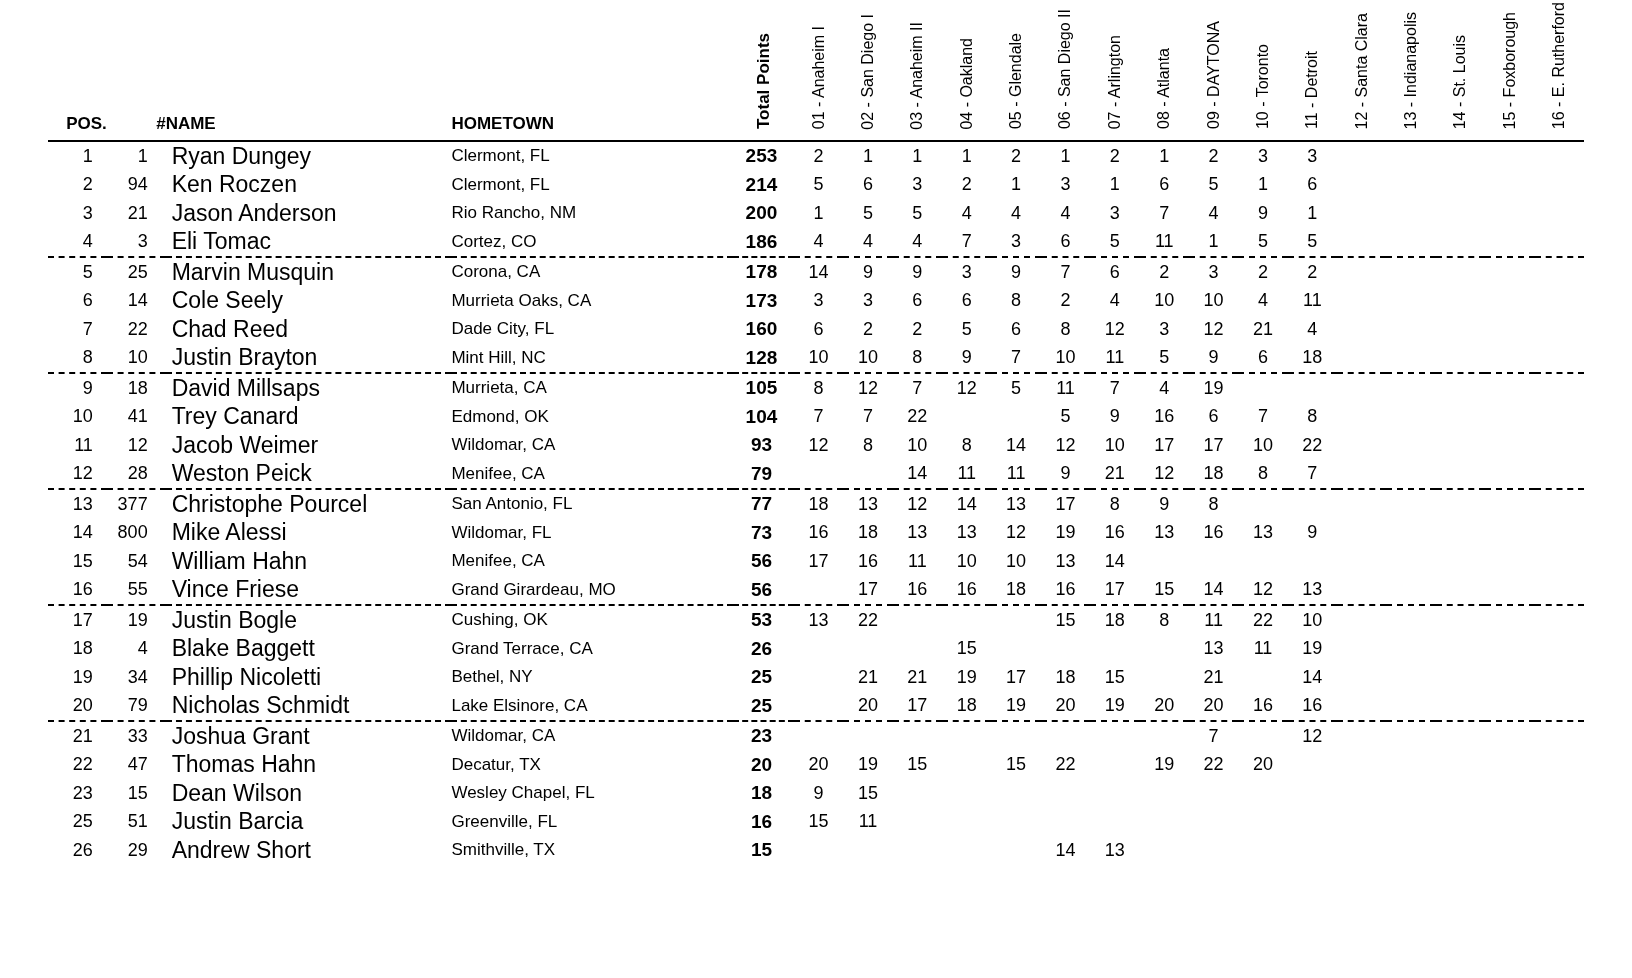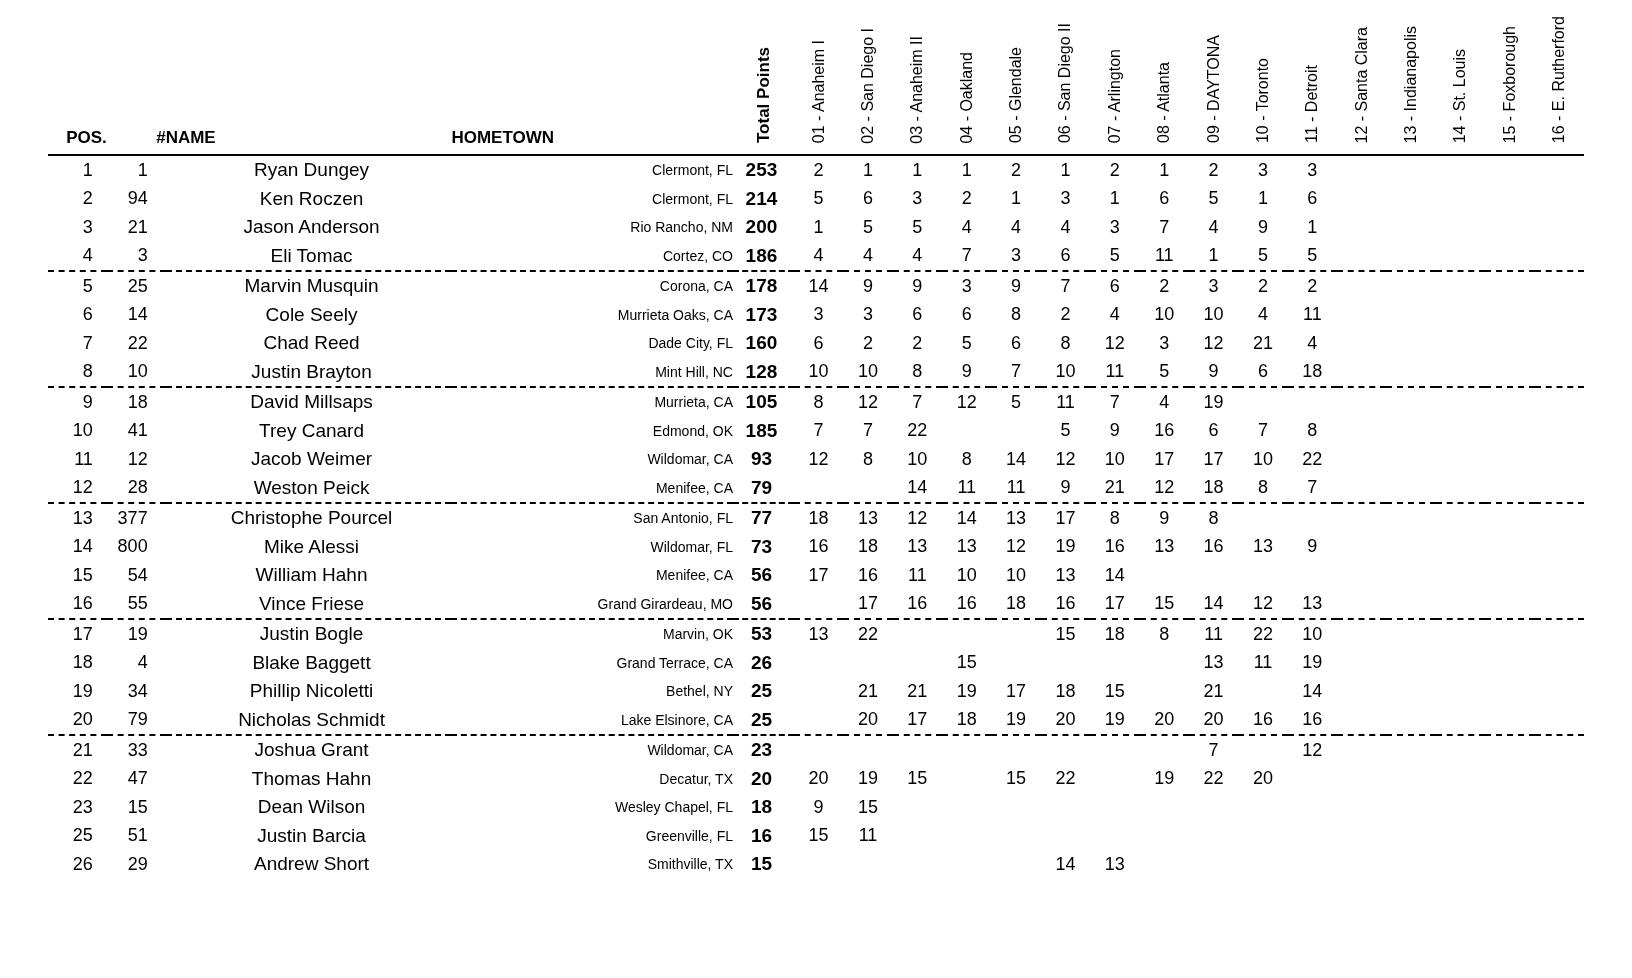--- a/index.html
+++ b/index.html
@@ -18,21 +18,21 @@
     position: relative;
     width: 1632px;
     height: 978px;
     box-sizing: border-box;
     padding: 0 48px;
   }
   table.standings {
     border-collapse: collapse;
     width: 1536px;
     table-layout: fixed;
-    margin-top: 16px;
+    margin-top: 2px;
   }
   
   thead th {
     vertical-align: bottom;
     padding: 0;
     font-weight: bold;
     font-size: 17px;
   }
   th.pos, th.num, th.name, th.home {
     text-align: left;
@@ -64,22 +64,22 @@
 
   
   tbody td {
     padding: 0;
     height: 28.5px;
     font-size: 18px;
     white-space: nowrap;
   }
   td.pos { text-align: right; padding-right: 14px; width: 56px; }
   td.num { text-align: right; padding-right: 18px; width: 56px; }
-  td.name { text-align: center; font-size: 19px; padding-left: 6px; width: 272px; }
-  td.home { text-align: right; font-size: 14px; width: 268px; }
+  td.name { text-align: left; font-size: 23px; padding-left: 6px; width: 272px; }
+  td.home { text-align: left; font-size: 17px; width: 268px; }
   td.total { text-align: center; font-weight: bold; font-size: 19px; padding-right: 4px; width: 54px; }
   td.round { text-align: center; width: 47px; font-size: 18px; }
 
   tbody tr.divider td {
     border-bottom: 2px dashed #000;
   }
   
   tbody tr.divider td {
     border-bottom-style: dashed;
     border-bottom-width: 2px;
@@ -350,21 +350,21 @@
           <td class="round"></td>
           <td class="round"></td>
           <td class="round"></td>
           <td class="round"></td>
         </tr>
         <tr>
           <td class="pos">10</td>
           <td class="num">41</td>
           <td class="name">Trey Canard</td>
           <td class="home">Edmond, OK</td>
-          <td class="total">185</td>
+          <td class="total">104</td>
           <td class="round">7</td>
           <td class="round">7</td>
           <td class="round">22</td>
           <td class="round"></td>
           <td class="round"></td>
           <td class="round">5</td>
           <td class="round">9</td>
           <td class="round">16</td>
           <td class="round">6</td>
           <td class="round">7</td>
@@ -510,21 +510,21 @@
           <td class="round"></td>
           <td class="round"></td>
           <td class="round"></td>
           <td class="round"></td>
           <td class="round"></td>
         </tr>
         <tr>
           <td class="pos">17</td>
           <td class="num">19</td>
           <td class="name">Justin Bogle</td>
-          <td class="home">Marvin, OK</td>
+          <td class="home">Cushing, OK</td>
           <td class="total">53</td>
           <td class="round">13</td>
           <td class="round">22</td>
           <td class="round"></td>
           <td class="round"></td>
           <td class="round"></td>
           <td class="round">15</td>
           <td class="round">18</td>
           <td class="round">8</td>
           <td class="round">11</td>

